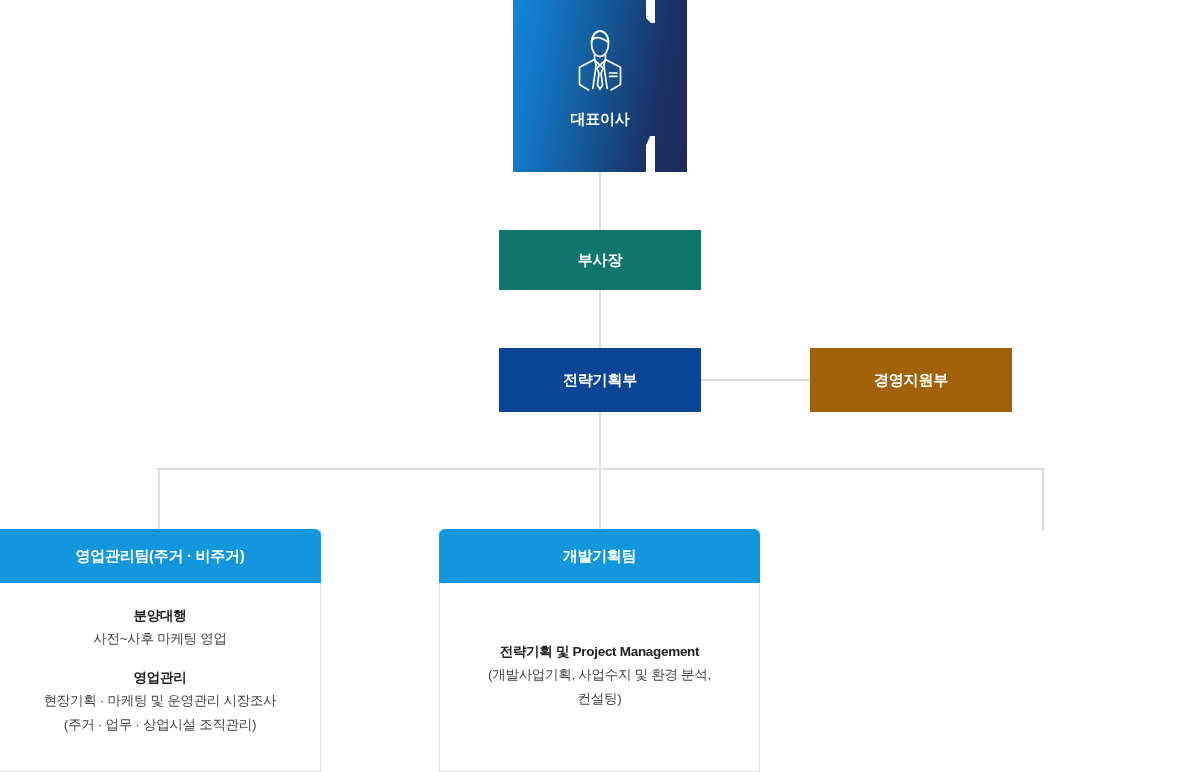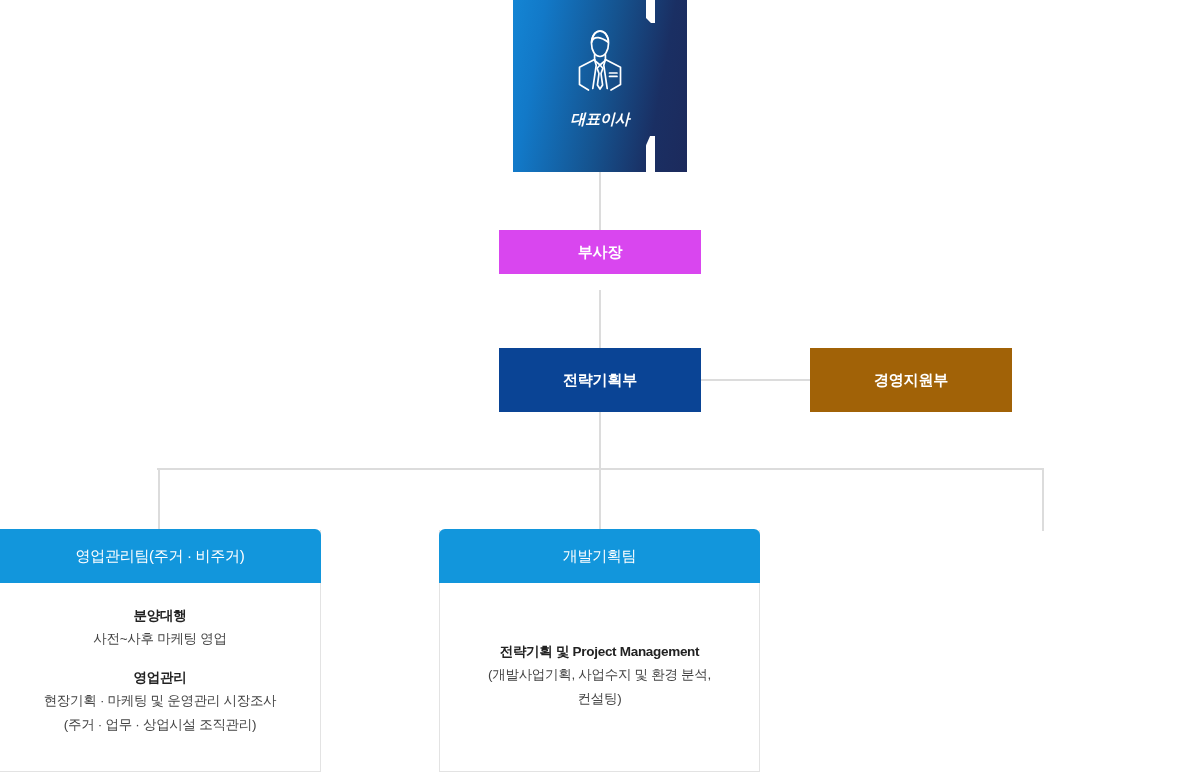--- a/index.html
+++ b/index.html
@@ -42,21 +42,20 @@
   
   #node-ceo {
     left: 513px;
     top: 0px;
     width: 174px;
     height: 172px;
     background: linear-gradient(100deg, #1485d4 0%, #1279c8 16%, #15538f 52%, #1a2f63 80%, #1c2a5c 100%);
     flex-direction: column;
     justify-content: flex-start;
     padding-top: 26px;
-    font-style: italic;
   }
   .ceo-icon {
     width: 62px;
     height: 72px;
     display: block;
   }
   .ceo-label {
     margin-top: 12px;
     font-size: 15px;
     font-weight: 700;
@@ -80,22 +79,22 @@
     bottom: 0;
     height: 36px;
     clip-path: polygon(100% 0, 100% 100%, 0 100%, 0 26%, 45% 0);
   }
 
   
   #node-vp {
     left: 499px;
     top: 230px;
     width: 202px;
-    height: 44px;
-    background: #d946ef;
+    height: 60px;
+    background: #0f766e;
     font-size: 15px;
     font-weight: 700;
     letter-spacing: -0.2px;
   }
 
   
   #node-strategy {
     left: 499px;
     top: 348px;
     width: 202px;
@@ -131,21 +130,21 @@
   }
   .team-head {
     height: 54px;
     margin: -1px -1px 0 -1px;
     background: #1296dc;
     color: #ffffff;
     display: flex;
     align-items: center;
     justify-content: center;
     font-size: 15px;
-    font-weight: 400;
+    font-weight: 700;
     letter-spacing: -0.3px;
     border-radius: 6px 6px 0 0;
   }
   .team-body {
     padding: 28px 16px 0 16px;
     text-align: center;
     color: #333333;
   }
   .blk { margin-bottom: 16px; }
   .blk:last-child { margin-bottom: 0; }

